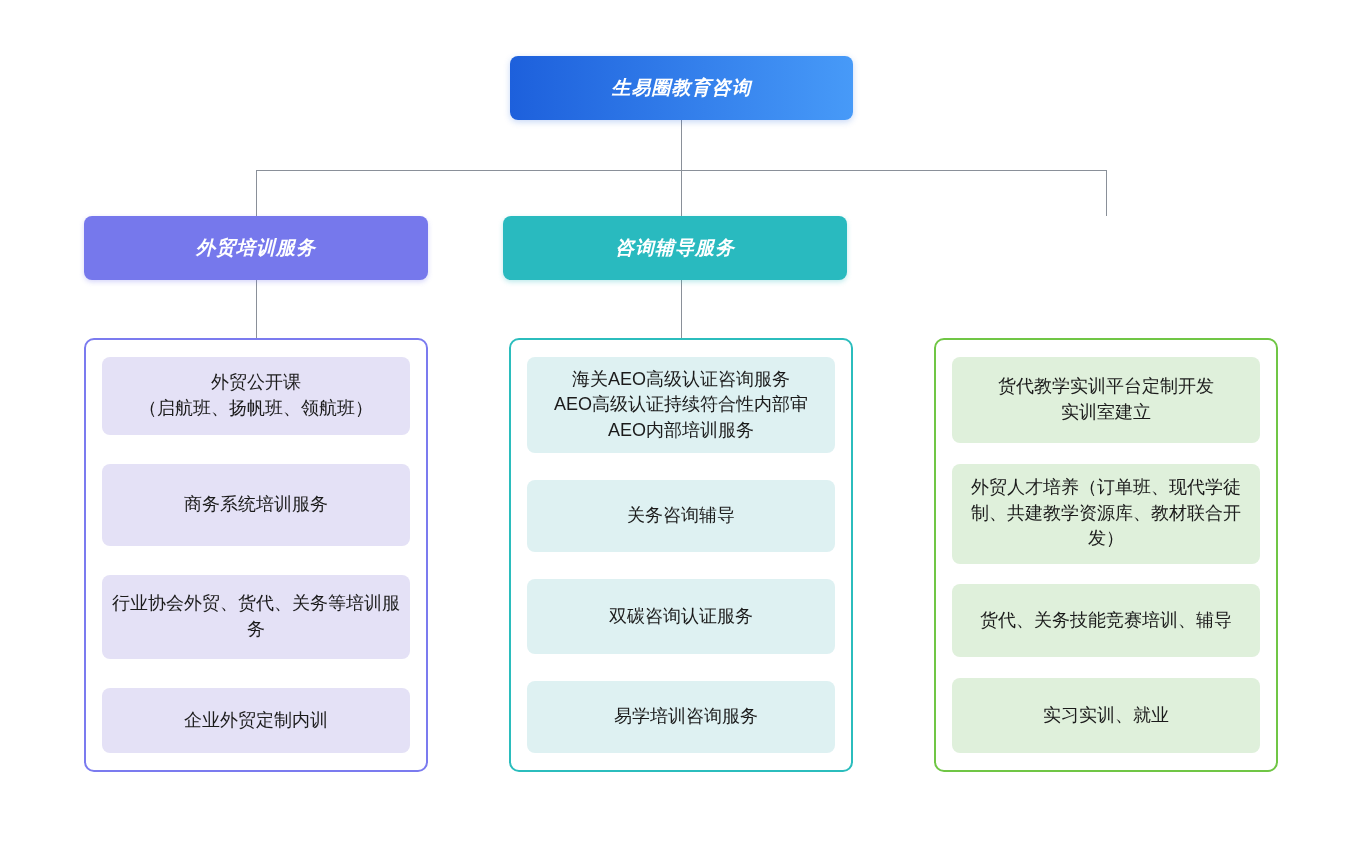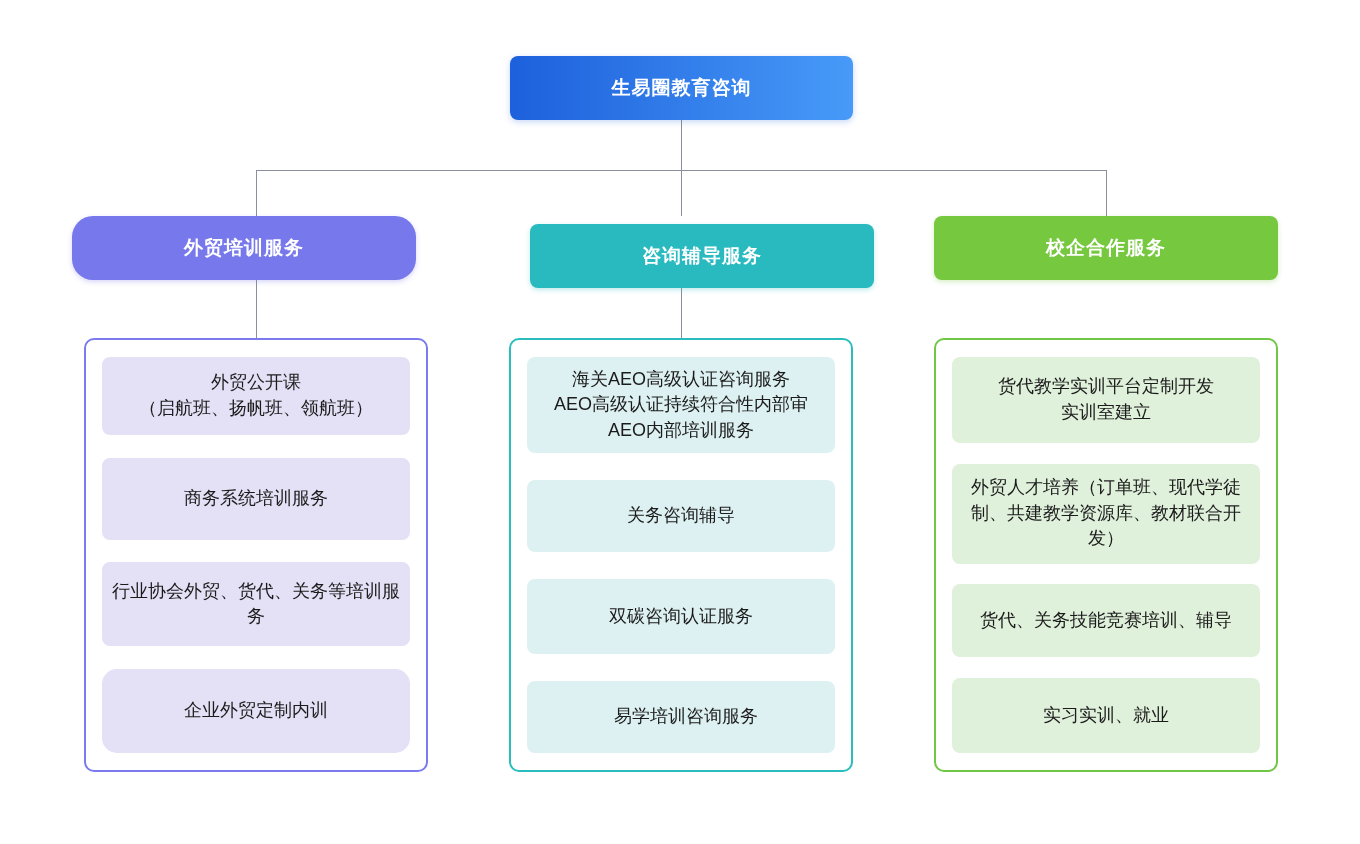--- a/index.html
+++ b/index.html
@@ -11,41 +11,42 @@
     font-family: "Liberation Sans", "DejaVu Sans", sans-serif;
     overflow: hidden;
   }
   .node {
     position: absolute;
     box-sizing: border-box;
     display: flex;
     align-items: center;
     justify-content: center;
     text-align: right;
+    font-style: italic;
   }
   .root-node {
     left: 510px; top: 56px; width: 343px; height: 64px;
     background: linear-gradient(90deg, var(--root-gradient-start), var(--root-gradient-end));
     border-radius: 8px;
     color: #ffffff;
     font-size: 19px;
     font-weight: bold;
     letter-spacing: 1px;
     box-shadow: 0 2px 6px rgba(30,99,222,0.25);
   }
   .branch-header {
     top: 216px; width: 344px; height: 64px;
     border-radius: 8px;
     color: #ffffff;
     font-size: 19px;
     font-weight: bold;
     letter-spacing: 1px;
   }
-  .branch-header.b0 { left: 72px;  background: var(--branch1); box-shadow: 0 2px 5px rgba(118,120,235,0.3); border-radius: 21px; }
-  .branch-header.b1 { left: 530px; background: var(--branch2); box-shadow: 0 2px 5px rgba(41,186,191,0.3); margin-top: 8px; }
+  .branch-header.b0 { left: 84px;  background: var(--branch1); box-shadow: 0 2px 5px rgba(118,120,235,0.3); }
+  .branch-header.b1 { left: 503px; background: var(--branch2); box-shadow: 0 2px 5px rgba(41,186,191,0.3); }
   .branch-header.b2 { left: 934px; background: var(--branch3); box-shadow: 0 2px 5px rgba(118,200,62,0.3); }
   .container {
     position: absolute;
     top: 338px; width: 344px; height: 434px;
     box-sizing: border-box;
     background: #ffffff;
     border-radius: 10px;
     padding: 17px 16px;
     display: flex;
     flex-direction: column;
@@ -87,28 +88,27 @@
   <div class="connector v" style="left:256px; top:170px; height:46px;"></div>
   <div class="connector v" style="left:681px; top:170px; height:46px;"></div>
   <div class="connector v" style="left:1106px; top:170px; height:46px;"></div>
   <div class="connector v" style="left:256px; top:280px; height:58px;"></div>
   <div class="connector v" style="left:681px; top:280px; height:58px;"></div>
 
   <div class="node root-node">生易圈教育咨询</div>
 
   <div class="node branch-header b0">外贸培训服务</div>
   <div class="node branch-header b1">咨询辅导服务</div>
-  <div class="node branch-header b2">校企合作服务</div>
 
   <div class="container b0">
     <div class="leaf" style="height:78px;">外贸公开课
 （启航班、扬帆班、领航班）</div>
     <div class="leaf" style="height:82px;">商务系统培训服务</div>
     <div class="leaf" style="height:84px;">行业协会外贸、货代、关务等培训服务</div>
-    <div class="leaf" style="height:84px;border-radius:15px;">企业外贸定制内训</div>
+    <div class="leaf" style="height:65px;">企业外贸定制内训</div>
   </div>
 
   <div class="container b1">
     <div class="leaf" style="height:100px;">海关AEO高级认证咨询服务
 AEO高级认证持续符合性内部审
 AEO内部培训服务</div>
     <div class="leaf" style="height:76px;">关务咨询辅导</div>
     <div class="leaf" style="height:78px;">双碳咨询认证服务</div>
     <div class="leaf" style="height:75px;padding-left:20px;">易学培训咨询服务</div>
   </div>

